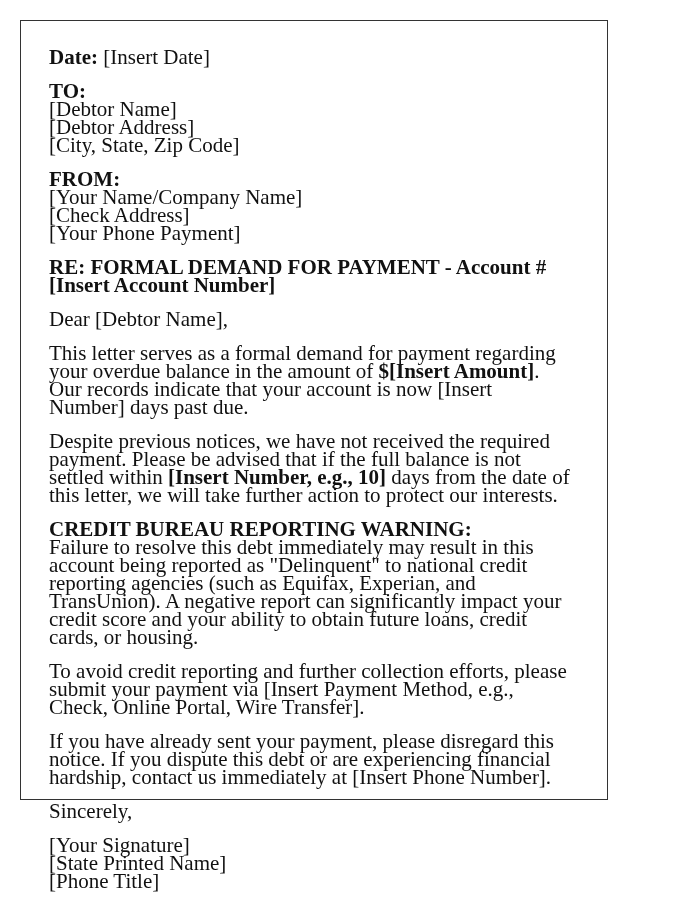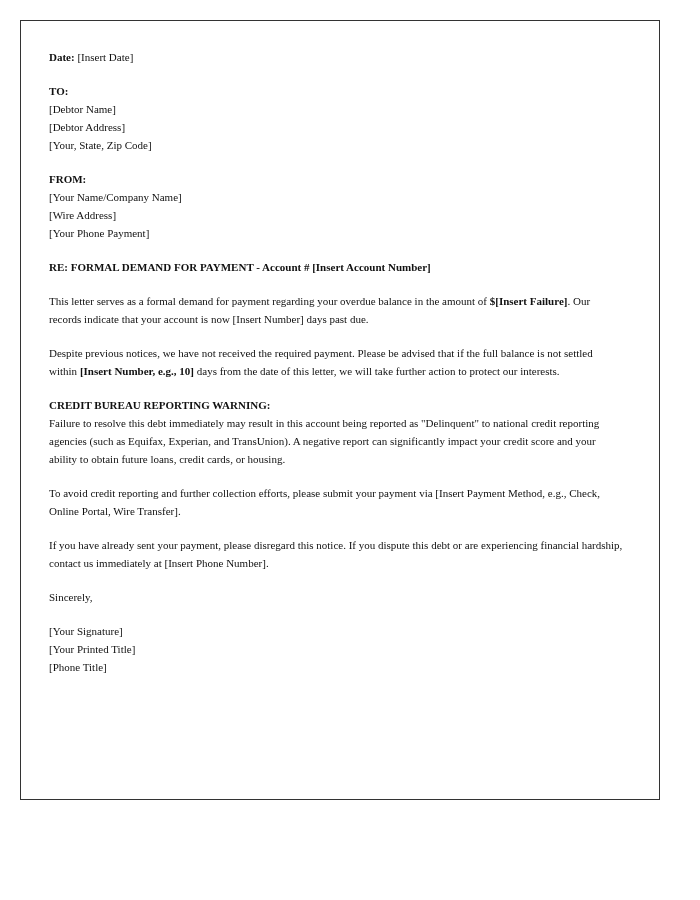--- a/index.html
+++ b/index.html
@@ -1,65 +1,66 @@
 <!DOCTYPE html>
 <html><head>
 <meta charset="utf-8">
 <style>
   html, body { margin: 0; padding: 0; background: #ffffff; }
   body { width: 700px; height: 900px; position: relative; font-family: "Liberation Serif", "DejaVu Serif", serif; color: #111; }
   .letter {
-    position: absolute; left: 20px; top: 20px; width: 640px; height: 780px;
+    position: absolute; left: 20px; top: 20px; width: 588px; height: 780px;
     border: 1px solid #333; box-sizing: border-box;
     padding: 27px 28px 0 28px;
-    font-size: 11px; line-height: 18px;
+    font-size: 21px; line-height: 18px;
   }
   .block { margin: 0 0 16px 0; }
   .line { display: block; white-space: nowrap; }
   b { font-weight: bold; }
   p { margin: 0 8px 16px 0; }
 </style>
 </head>
 <body>
 
 <div class="letter">
   <div class="block">
     <b>Date:</b> <span>[Insert Date]</span>
   </div>
 
   <div class="block">
     <b class="line">TO:</b>
     <span class="line">[Debtor Name]</span>
     <span class="line">[Debtor Address]</span>
-    <span class="line">[Your, State, Zip Code]</span>
+    <span class="line">[City, State, Zip Code]</span>
   </div>
 
   <div class="block">
     <b class="line">FROM:</b>
     <span class="line">[Your Name/Company Name]</span>
-    <span class="line">[Wire Address]</span>
+    <span class="line">[Check Address]</span>
     <span class="line">[Your Phone Payment]</span>
   </div>
 
   <p><b>RE: FORMAL DEMAND FOR PAYMENT - Account # [Insert Account Number]</b></p>
 
+  <p>Dear [Debtor Name],</p>
 
-  <p><span>This letter serves as a formal demand for payment regarding your overdue balance in the amount of </span><b>$[Insert Failure]</b><span>. Our records indicate that your account is now [Insert Number] days past due.</span></p>
+  <p><span>This letter serves as a formal demand for payment regarding your overdue balance in the amount of </span><b>$[Insert Amount]</b><span>. Our records indicate that your account is now [Insert Number] days past due.</span></p>
 
   <p><span>Despite previous notices, we have not received the required payment. Please be advised that if the full balance is not settled within </span><b>[Insert Number, e.g., 10]</b><span> days from the date of this letter, we will take further action to protect our interests.</span></p>
 
   <p>
     <b class="line">CREDIT BUREAU REPORTING WARNING:</b>
     <span>Failure to resolve this debt immediately may result in this account being reported as "Delinquent" to national credit reporting agencies (such as Equifax, Experian, and TransUnion). A negative report can significantly impact your credit score and your ability to obtain future loans, credit cards, or housing.</span>
   </p>
 
   <p>To avoid credit reporting and further collection efforts, please submit your payment via [Insert Payment Method, e.g., Check, Online Portal, Wire Transfer].</p>
 
   <p>If you have already sent your payment, please disregard this notice. If you dispute this debt or are experiencing financial hardship, contact us immediately at [Insert Phone Number].</p>
 
   <p>Sincerely,</p>
 
   <div>
     <span class="line">[Your Signature]</span>
-    <span class="line">[Your Printed Title]</span>
+    <span class="line">[State Printed Name]</span>
     <span class="line">[Phone Title]</span>
   </div>
 </div>
 
 </body></html>

